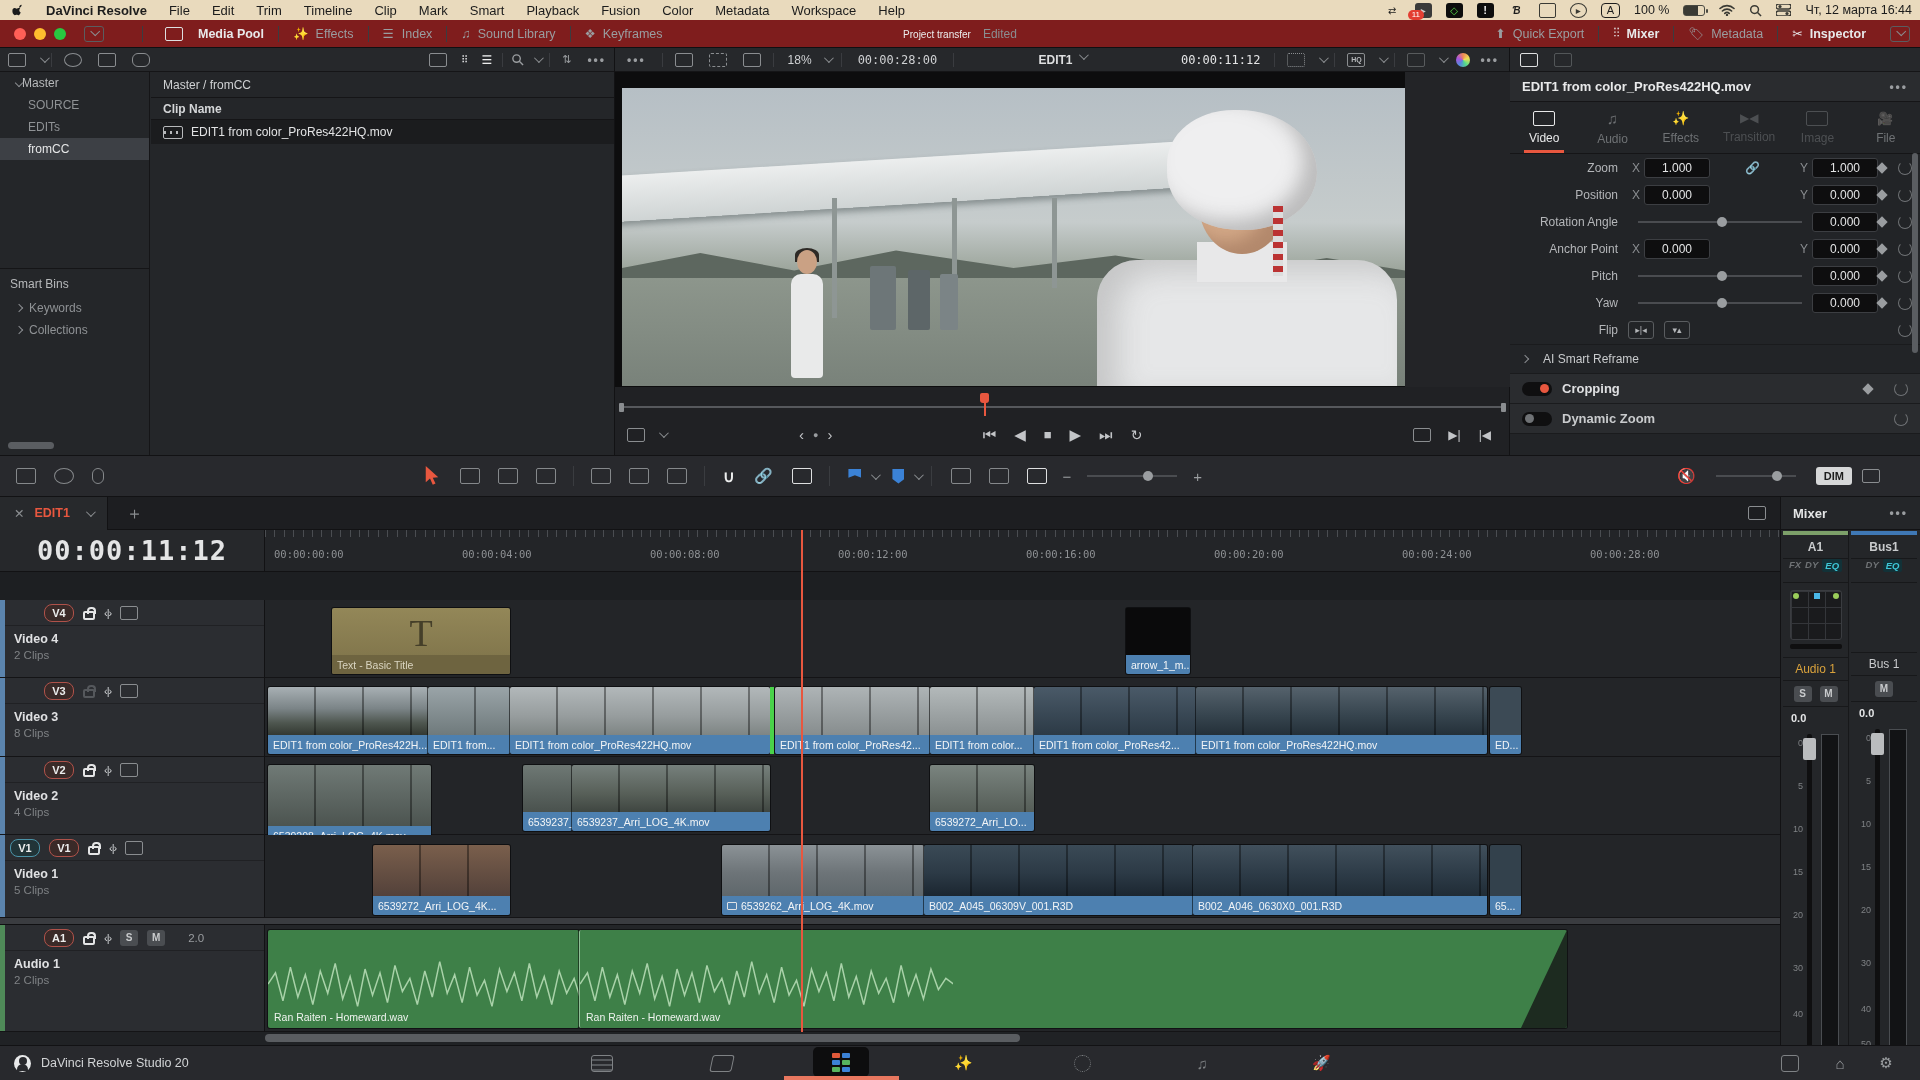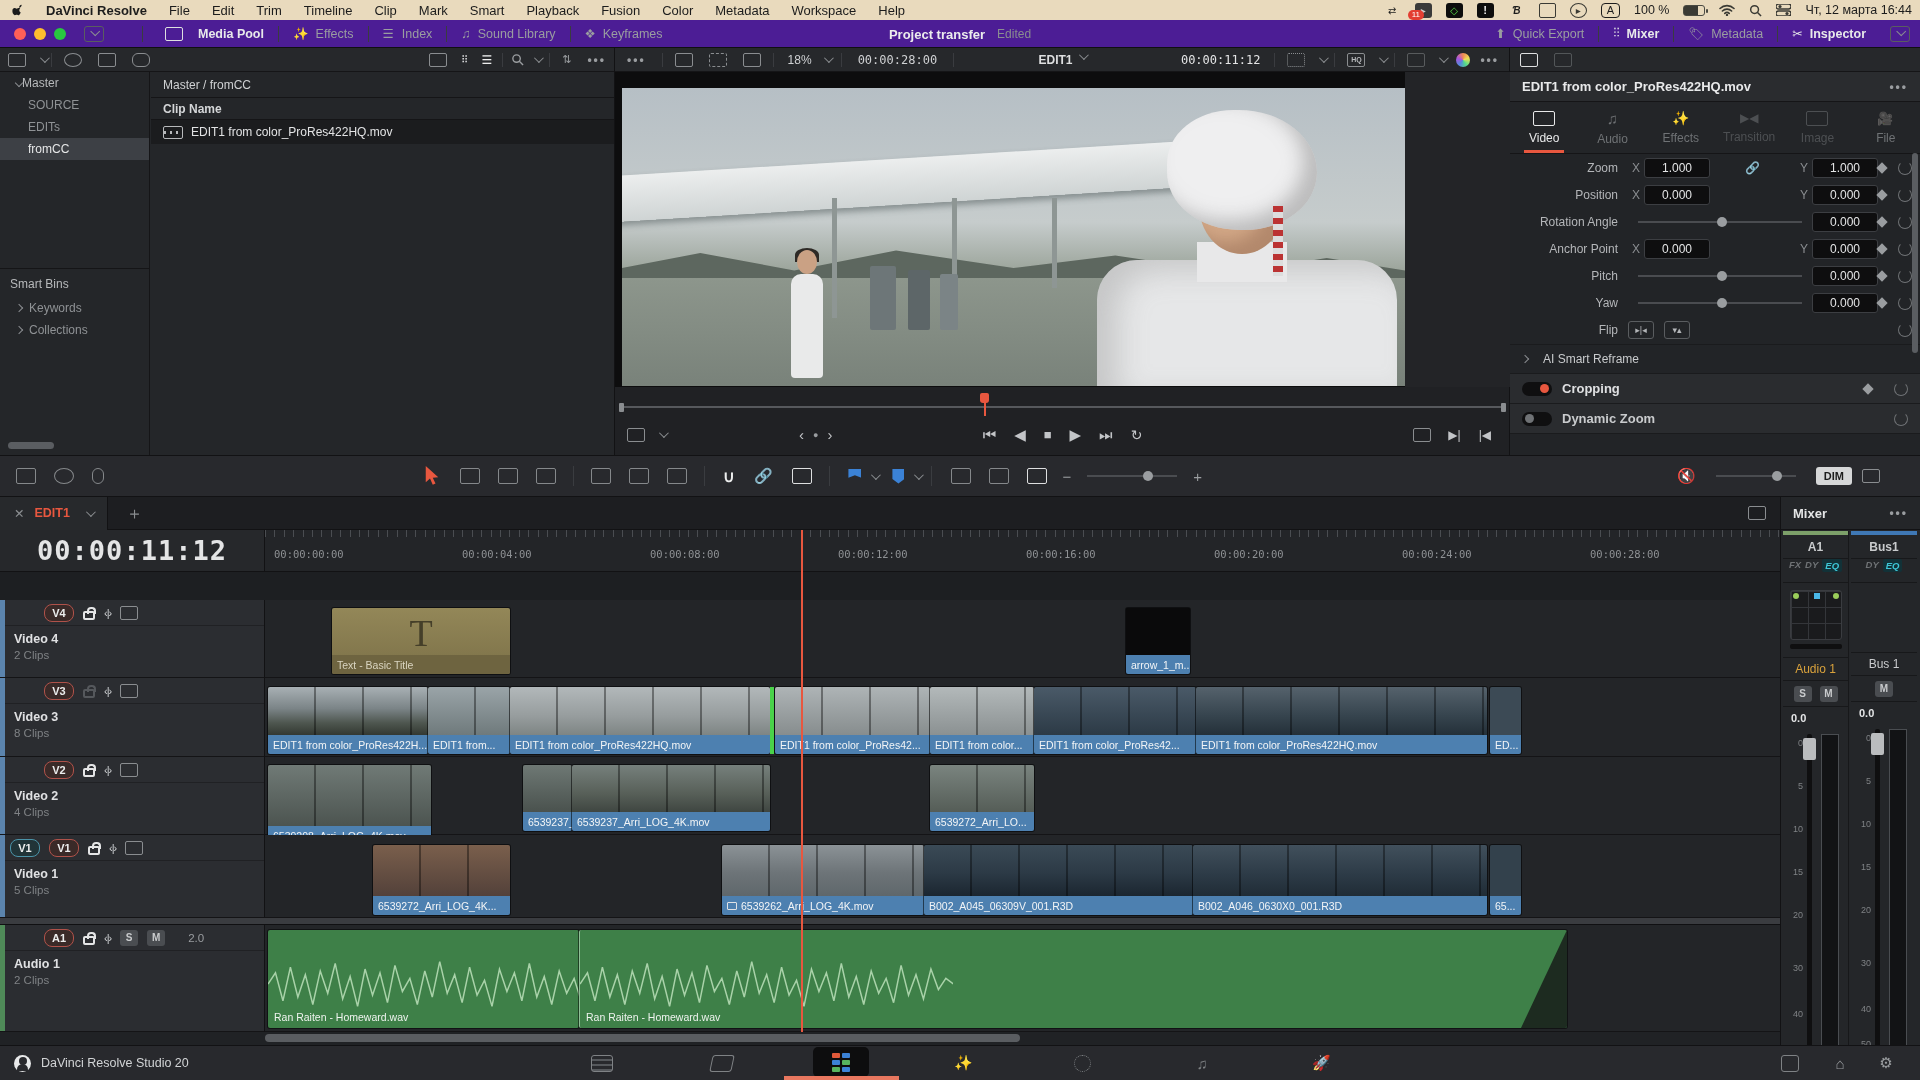--- a/index.html
+++ b/index.html
@@ -15,21 +15,21 @@
   #menubar .mi{padding:0 11px;height:20px;display:flex;align-items:center;}
   #menubar .app-name{font-weight:bold;}
   .apple{width:13px;height:13px;display:inline-block;}
   #menustatus{position:absolute;right:8px;top:0;height:20px;display:flex;align-items:center;gap:14px;font-size:12.5px;}
   .stico{width:17px;height:15px;border-radius:3px;display:inline-flex;align-items:center;justify-content:center;font-size:10px;position:relative;}
   .badge-red{position:absolute;left:-7px;bottom:-2px;background:#e33e32;color:#fff;border-radius:8px;font-size:8px;padding:0 4px;line-height:10px;}
   .abox{border:1.5px solid #1c1c1c;border-radius:4px;padding:0 5px;font-size:11px;line-height:13px;}
   .battery{width:22px;height:11px;border:1.5px solid #4a4a42;border-radius:3px;position:relative;background:linear-gradient(90deg,#3a3a34 0 70%,transparent 70%);}
   .battery:after{content:"";position:absolute;right:-4px;top:3px;width:2px;height:4px;background:#4a4a42;border-radius:1px;}
   
-  #titlebar{left:0;top:20px;width:1920px;height:28px;background:#4c1d95;border-bottom:1px solid #101012;color:#c7c9cb;font-size:12.5px;}
+  #titlebar{left:0;top:20px;width:1920px;height:28px;background:#7f1d1d;border-bottom:1px solid #101012;color:#c7c9cb;font-size:12.5px;}
   .tl{width:12px;height:12px;border-radius:50%;margin-right:8px;}
   .tbbtn{display:flex;align-items:center;gap:7px;padding:0 14px;height:28px;color:#9a9da0;}
   .tbbtn.on{color:#e8e9ea;}
   .tbsep{width:1px;height:16px;background:#3a3c40;}
   .winchev{width:20px;height:16px;border:1px solid #5a5d60;border-radius:3px;display:flex;align-items:center;justify-content:center;margin:0 10px;}
   .winchev .chev{margin-left:0;transform:rotate(45deg) translate(-1px,-2px);}
   
   #mediapool{left:0;top:48px;width:615px;height:407px;background:#242629;border-right:1px solid #121214;}
   #viewerpanel{left:615px;top:48px;width:895px;height:407px;background:#202124;border-right:1px solid #121214;}
   #inspector{left:1510px;top:48px;width:410px;height:407px;background:#222427;}
@@ -261,21 +261,21 @@
       <span>♫</span>
       <span>Sound Library</span>
     </div>
   <span class="tbsep"></span>
   <div class="tbbtn">
       <span>❖</span>
       <span>Keyframes</span>
     </div>
 
   <div class="abs" style="left:0;right:0;top:0;height:28px;display:flex;align-items:center;justify-content:center;gap:12px;pointer-events:none;">
-    <span style="color:#eceded;font-weight:bold;font-size:13px;">Project transfer</span>
+    <span style="color:#eceded;font-weight:normal;font-size:10px;">Project transfer</span>
     <span style="color:#8a8d90;font-size:12px;">Edited</span>
   </div>
 
   <div style="margin-left:auto;display:flex;align-items:center;">
     <div class="tbbtn">
         <span>⬆</span>
         <span>Quick Export</span>
       </div>
     <span class="tbsep"></span>
     <div class="tbbtn on">

